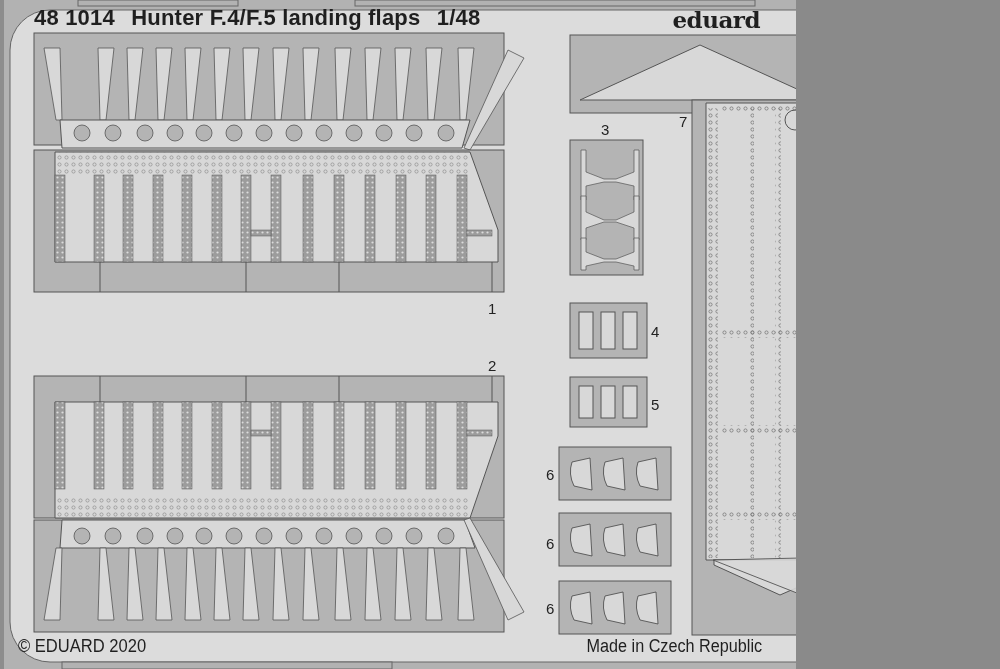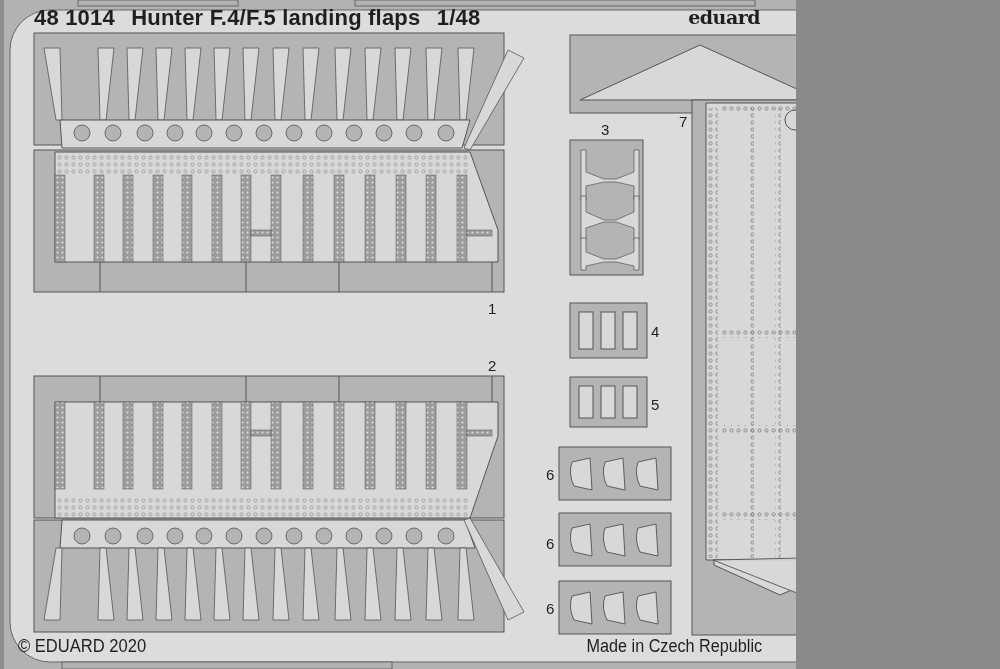--- a/index.html
+++ b/index.html
@@ -1,21 +1,21 @@
 <!DOCTYPE html>
 <html><head>
 <meta charset="utf-8">
 <style>
   html,body{margin:0;padding:0;background:#8a8a8a;}
   #fret{position:relative;width:796px;height:669px;overflow:hidden;background:#3b82f6;font-family:"Liberation Sans",sans-serif;}
   svg{position:absolute;left:0;top:0;}
   .txt{position:absolute;color:#1f1f1f;white-space:nowrap;}
   .title{left:34px;top:5px;font-size:22px;font-weight:bold;letter-spacing:0.2px;}
   .title span{margin-right:10px;}
-  .brand{right:36px;top:6px;font-family:"DejaVu Serif",serif;font-weight:bold;font-size:19px;letter-spacing:-0.5px;}
+  .brand{right:36px;top:6px;font-family:"DejaVu Serif",serif;font-weight:bold;font-size:23px;letter-spacing:-0.5px;}
   .copy{left:18px;top:636px;font-size:18px;transform:scaleX(0.92);transform-origin:left;}
   .made{right:34px;top:636px;font-size:18px;transform:scaleX(0.9);transform-origin:right;}
   .num{font-size:15px;color:#222;}
 </style>
 </head>
 <body>
 
 <div id="fret">
 <svg width="1000" height="669" viewBox="0 0 1000 669">
   <defs>

